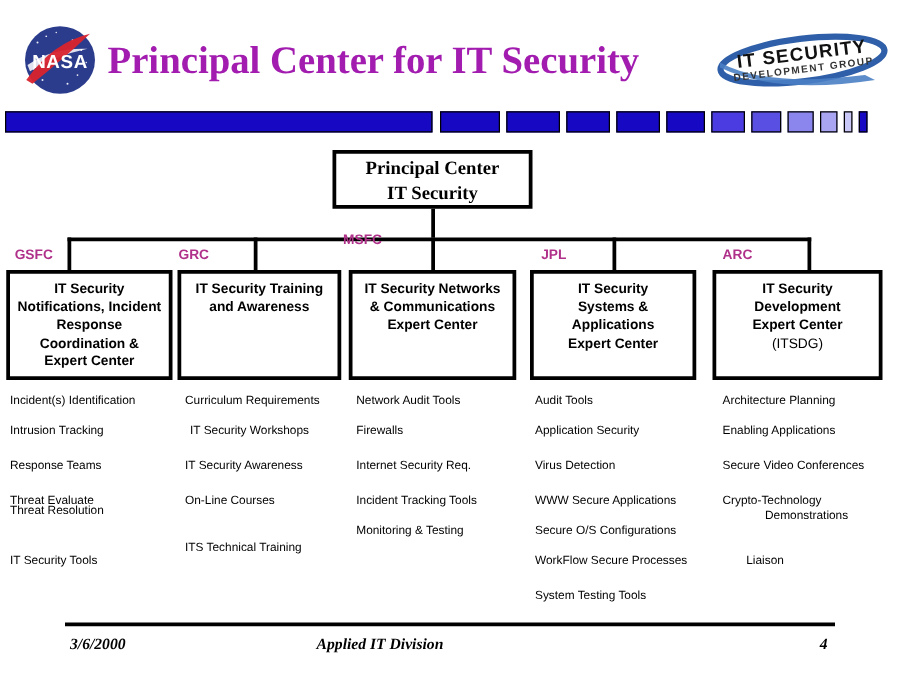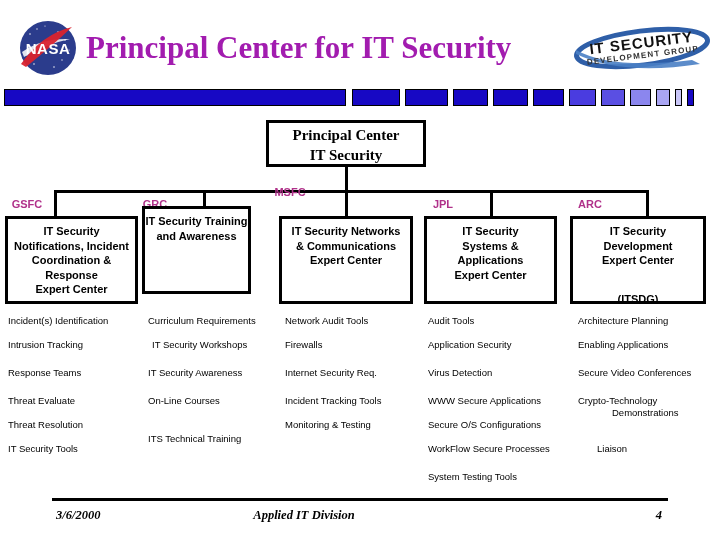--- a/index.html
+++ b/index.html
@@ -40,21 +40,21 @@
     white-space:nowrap;
   }
 
   .unitbox{
     position:absolute;border:3px solid #000;box-sizing:border-box;background:#fff;
     font-family:"Liberation Sans", sans-serif;font-weight:bold;font-size:11px;
     color:#000;text-align:center;line-height:14.5px;
     display:flex;align-items:flex-start;justify-content:center;
     padding-top:5px;overflow:hidden;
   }
-  .unitbox .sub{font-weight:bold;margin-top:24px;}
+  .unitbox .sub{font-weight:normal;}
 
   
   .col{position:absolute;font-family:"Liberation Sans", sans-serif;font-size:9.5px;color:#000;}
   .item{position:absolute;white-space:nowrap;line-height:12px;}
 
   
   .frule{position:absolute;left:52px;top:498px;width:616px;height:3px;background:#000;}
   .foot{
     position:absolute;top:508px;height:18px;
     font-family:Liberation Serif, serif;font-weight:bold;font-style:italic;
@@ -136,27 +136,27 @@
   <div class="centerlabel" style="left:2px;top:198px;width:50px;">GSFC</div>
   <div class="centerlabel" style="left:130px;top:198px;width:50px;">GRC</div>
   <div class="centerlabel" style="left:265px;top:186px;width:50px;">MSFC</div>
   <div class="centerlabel" style="left:418px;top:198px;width:50px;">JPL</div>
   <div class="centerlabel" style="left:565px;top:198px;width:50px;">ARC</div>
 
   <div class="unitbox" style="left:5px;top:216px;width:133px;height:88px;">
     <div>
       <div>IT Security</div>
       <div>Notifications, Incident</div>
+      <div>Response</div>
       <div>Coordination &amp;</div>
-      <div>Response</div>
-      <div>Expert Center</div>
-    </div>
-  </div>
-
-  <div class="unitbox" style="left:142px;top:206px;width:109px;height:88px;">
+      <div>Expert Center</div>
+    </div>
+  </div>
+
+  <div class="unitbox" style="left:142px;top:216px;width:131px;height:88px;">
     <div>
       <div>IT Security Training</div>
       <div>and Awareness</div>
     </div>
   </div>
 
   <div class="unitbox" style="left:279px;top:216px;width:134px;height:88px;">
     <div>
       <div>IT Security Networks</div>
       <div>&amp; Communications</div>
@@ -180,21 +180,21 @@
       <div>Expert Center</div>
       <div class="sub">(ITSDG)</div>
     </div>
   </div>
 
   <div class="col" style="left:8px;top:315px;width:130px;">
     <div class="item" style="top:0px;">Incident(s) Identification</div>
     <div class="item" style="top:24px;">Intrusion Tracking</div>
     <div class="item" style="top:52px;">Response  Teams</div>
     <div class="item" style="top:80px;">Threat Evaluate</div>
-    <div class="item" style="top:104px;text-align:right;">Threat Resolution</div>
+    <div class="item" style="top:88px;text-align:right;">Threat Resolution</div>
     <div class="item" style="top:128px;">IT Security Tools</div>
   </div>
 
   <div class="col" style="left:148px;top:315px;width:130px;">
     <div class="item" style="top:0px;">Curriculum Requirements</div>
     <div class="item" style="top:24px;left:4px;">IT Security Workshops</div>
     <div class="item" style="top:52px;">IT Security Awareness</div>
     <div class="item" style="top:80px;">On-Line Courses</div>
     <div class="item" style="top:118px;">ITS Technical Training</div>
   </div>

